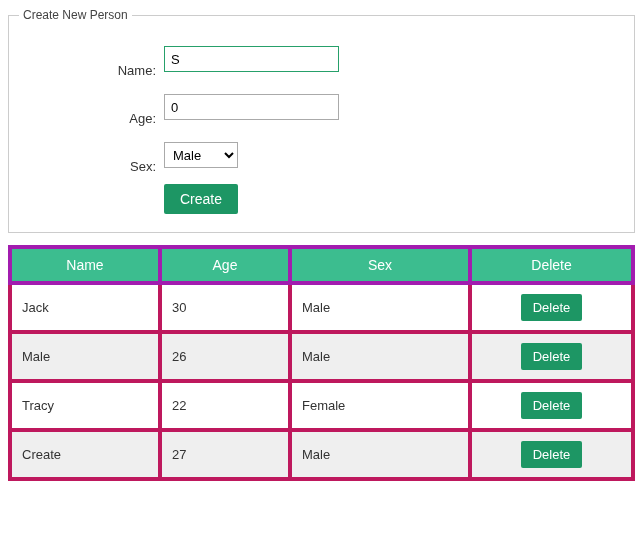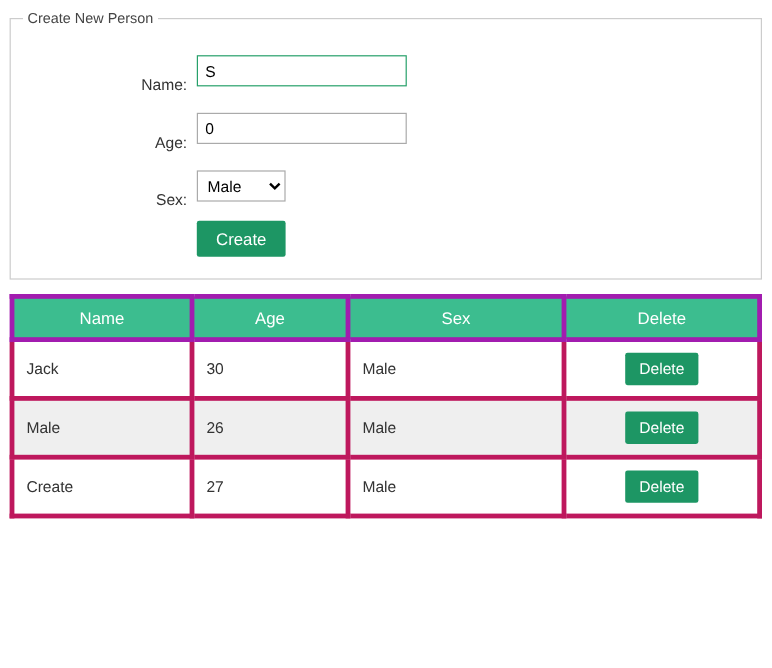--- a/index.html
+++ b/index.html
@@ -153,19 +153,25 @@
         <td>Male</td>
         <td class="action"><button class="del-btn">Delete</button></td>
       </tr>
       <tr>
         <td>Male</td>
         <td>26</td>
         <td>Male</td>
         <td class="action"><button class="del-btn">Delete</button></td>
       </tr>
       <tr>
+        <td>Tracy</td>
+        <td>22</td>
+        <td>Female</td>
+        <td class="action"><button class="del-btn">Delete</button></td>
+      </tr>
+      <tr>
         <td>Create</td>
         <td>27</td>
         <td>Male</td>
         <td class="action"><button class="del-btn">Delete</button></td>
       </tr>
     </tbody>
 </table>
 
 </body></html>

